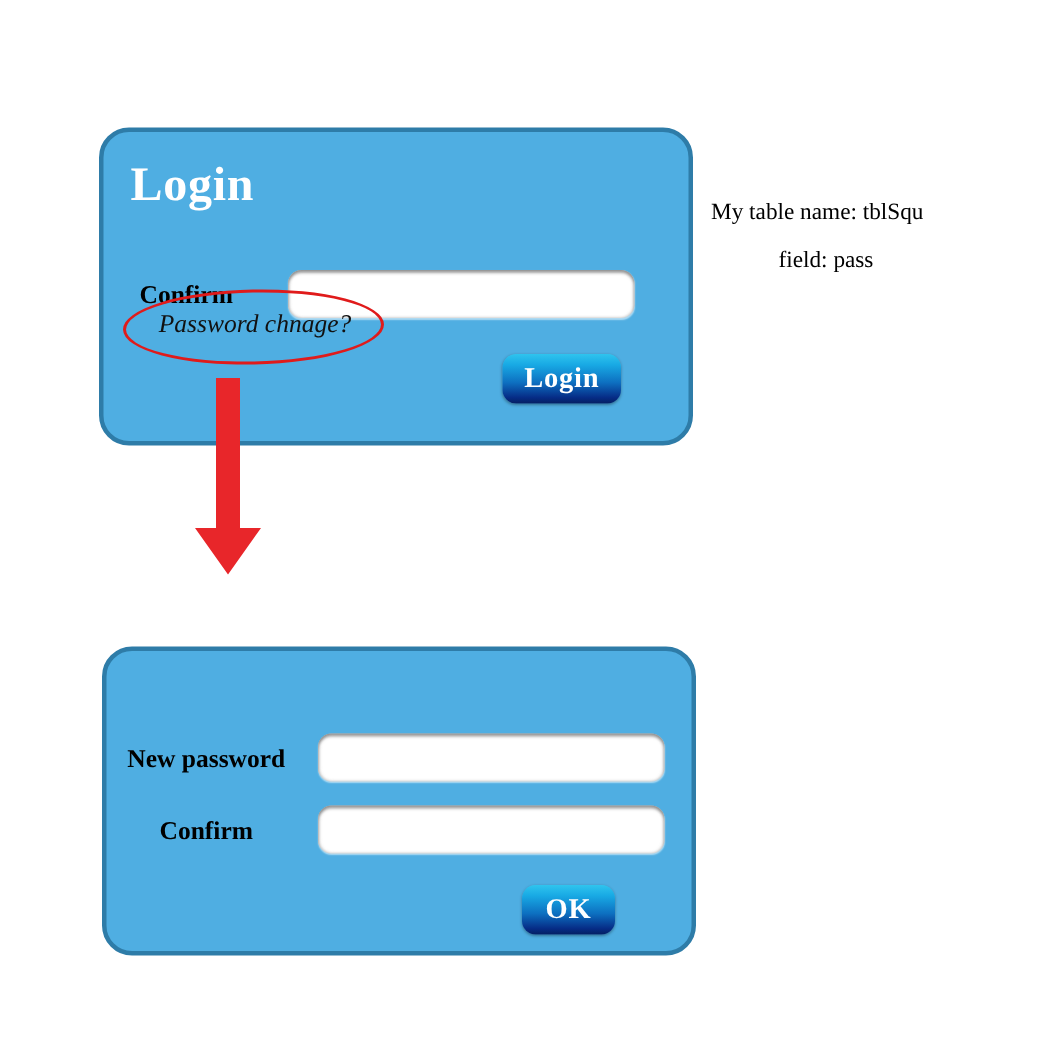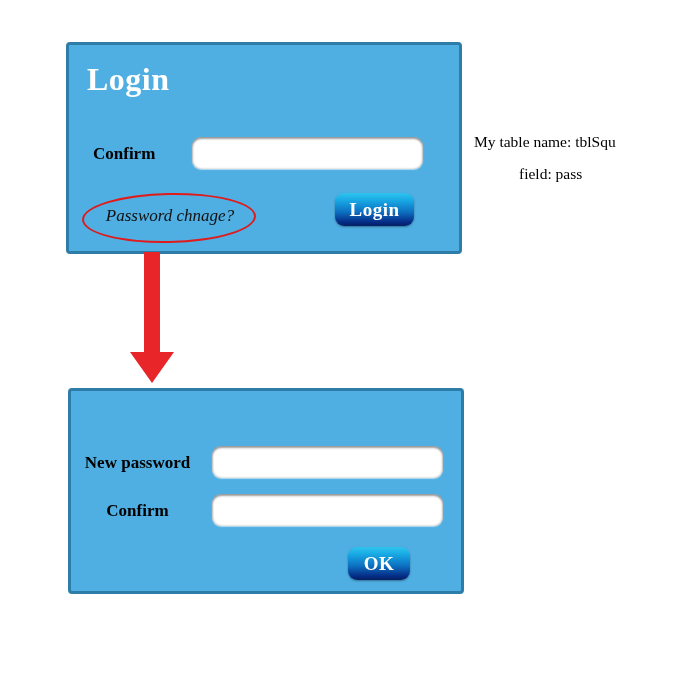--- a/index.html
+++ b/index.html
@@ -22,22 +22,23 @@
     top: 0;
     width: 700px;
     height: 700px;
   }
 
   
   .panel {
     position: absolute;
     background: #4FAEE2;
     border: 3px solid #2E7CA8;
-    border-radius: 4px;
-    box-sizing: border-box;
+    border-radius: 20px;
+    box-sizing: border-box;
+    margin-top: 43px;
   }
   #login-panel {
     left: 66px;
     top: 42px;
     width: 396px;
     height: 212px;
   }
   #change-panel {
     left: 68px;
     top: 388px;

